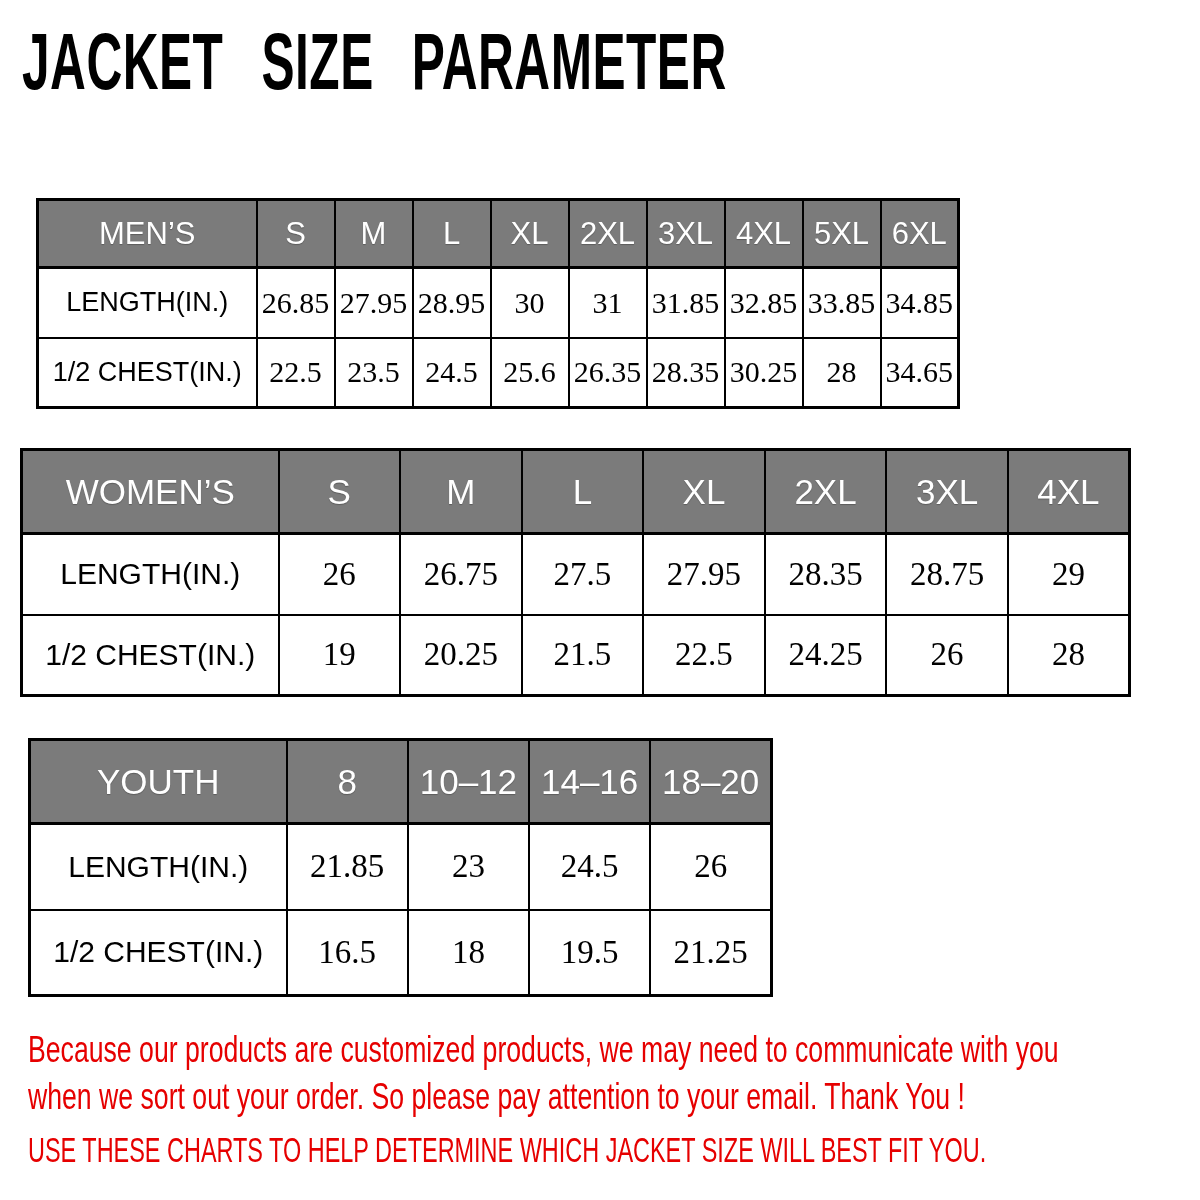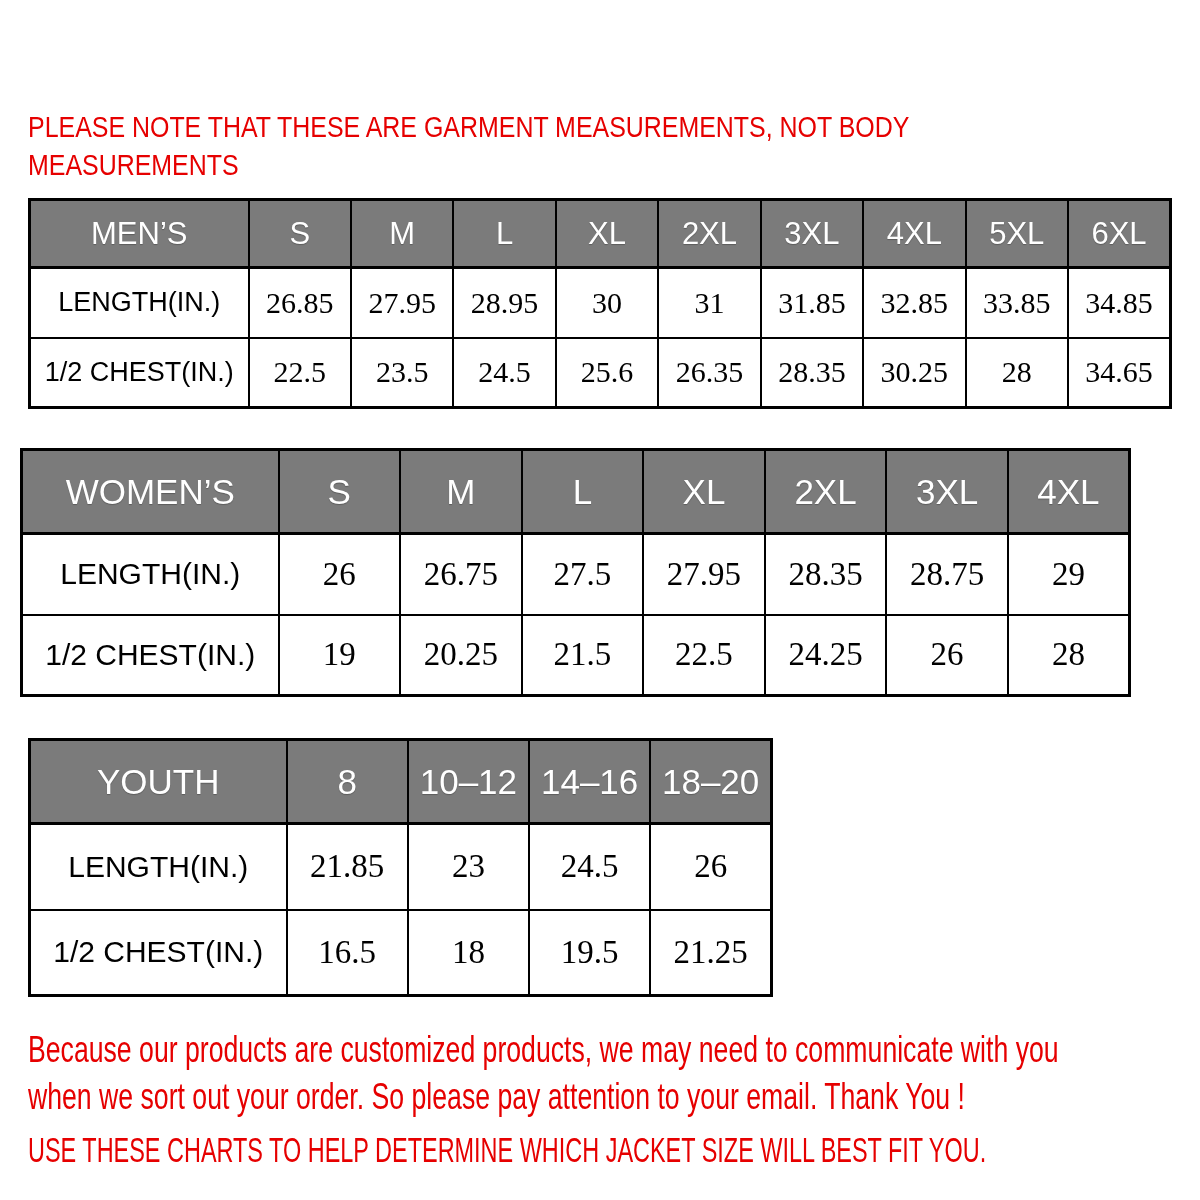--- a/index.html
+++ b/index.html
@@ -55,21 +55,21 @@
   .size-table thead th {
     background: #7b7b7b;
     color: #ffffff;
     font-weight: normal;
     border-bottom-width: 3px;
     text-shadow: 0 1px 1px rgba(0,0,0,0.25);
   }
   .size-table td.row-label { font-family: "Liberation Sans", sans-serif; color: #000; }
   .size-table td.val { font-family: "Liberation Serif", serif; color: #000; }
 
-  .t-men   { left: 28px; top: 198px; width: 1144px; }
+  .t-men   { left: 36px; top: 198px; width: 924px; }
   .t-men   col.label-col { width: 219px; }
   .t-men   thead th { height: 68px; font-size: 31px; }
   .t-men   tbody td { height: 70px; }
   .t-men   td.row-label { font-size: 27px; }
   .t-men   td.val { font-size: 30px; margin-left: 20px; }
 
   .t-women { left: 20px; top: 448px; width: 1111px; }
   .t-women col.label-col { width: 257px; }
   .t-women thead th { height: 84px; font-size: 35px; }
   .t-women tbody td { height: 81px; }
@@ -103,25 +103,22 @@
     transform: scaleX(0.67);
     transform-origin: 0 0;
     white-space: nowrap;
   }
 </style>
 </head>
 <body>
 
 <div class="page">
 
-
-  <p class="note">
-    <span>PLEASE NOTE THAT THESE ARE GARMENT MEASUREMENTS, NOT BODY</span>
-    <span>MEASUREMENTS</span>
-  </p>
+  <h1 class="title"><span class="squeeze">JACKET SIZE PARAMETER</span></h1>
+
 
   <table class="size-table t-men">
       <colgroup>
         <col class="label-col">
         <col>
         <col>
         <col>
         <col>
         <col>
         <col>

